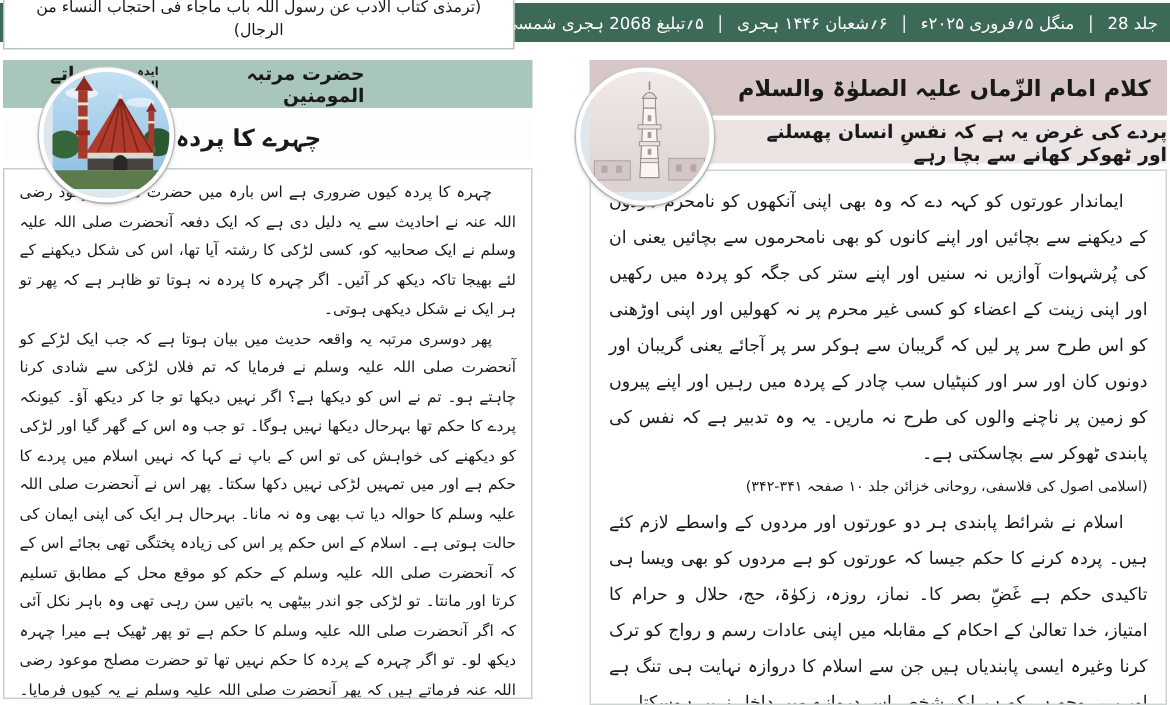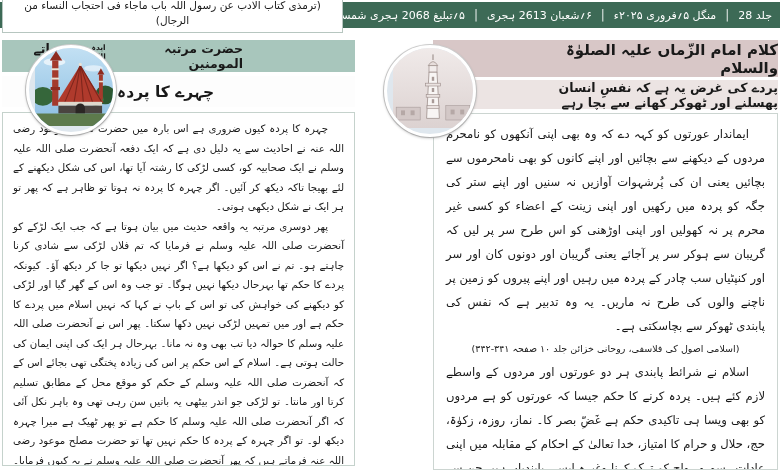--- a/index.html
+++ b/index.html
@@ -27,35 +27,35 @@
   .refbox .refline{font-size:10.5px;text-align:center;line-height:15px;}
   
   .col{position:absolute;top:40px;box-sizing:border-box;}
   .band{box-sizing:border-box;display:flex;align-items:center;justify-content:center;}
   .bodybox{
     box-sizing:border-box;background:#ffffff;border:1px solid #c5d2cc;
     overflow:hidden;text-align:justify;text-justify:inter-word;
   }
   .bodybox p{margin:0;text-indent:16px;}
   
-  .col-right{right:2px;width:345px;}
+  .col-right{right:2px;width:385px;}
   .col-right .band1{
     height:37px;background:#d8c7c7;padding-left:88px;
     font-size:15px;font-weight:bold;
   }
   .col-right .band2{
     height:29px;margin-top:3px;background:#ece4e3;padding-left:96px;
     font-size:12.5px;font-weight:bold;
   }
   .col-right .bodybox{
     margin-top:4px;height:357px;border-color:#ccd5d1;
     padding:8px 12px;font-size:11.6px;line-height:24px;
   }
   .col-right .citation{
-    text-align:center;text-indent:0;font-size:9.5px;line-height:18px;margin:2px 0;
+    text-align:right;text-indent:0;font-size:9.5px;line-height:18px;margin:2px 0;
   }
   
   .col-left{left:2px;width:353px;}
   .col-left .band1{
     height:32px;background:#a8c6bc;padding-right:112px;
     font-size:12.5px;font-weight:bold;gap:3px;
   }
   .col-left .band1 .sup{font-size:7.5px;align-self:flex-start;margin-top:3px;}
   .col-left .band2{
     height:31px;margin-top:4px;background:#fdfdfd;padding-right:112px;
@@ -76,21 +76,21 @@
   .med-right{top:45px;right:304px;width:86px;height:86px;}
 </style>
 </head>
 <body>
 
 <div class="topbar">
   <span>جلد 28</span>
   <span class="sep">|</span>
   <span>منگل ۵؍فروری ۲۰۲۵ء</span>
   <span class="sep">|</span>
-  <span>۶؍شعبان 2613 ہجری</span>
+  <span>۶؍شعبان ۱۴۴۶ ہجری</span>
   <span class="sep">|</span>
   <span>۵؍تبلیغ 2068 ہجری شمسی</span>
   <span class="sep">|</span>
   <span>شمارہ ۴۸</span>
 </div>
 
 <div class="refbox">
 
   <div class="refline">(ترمذی کتاب الادب عن رسول اللہ باب ماجاء فی احتجاب النساء من الرجال)</div>
 </div>

